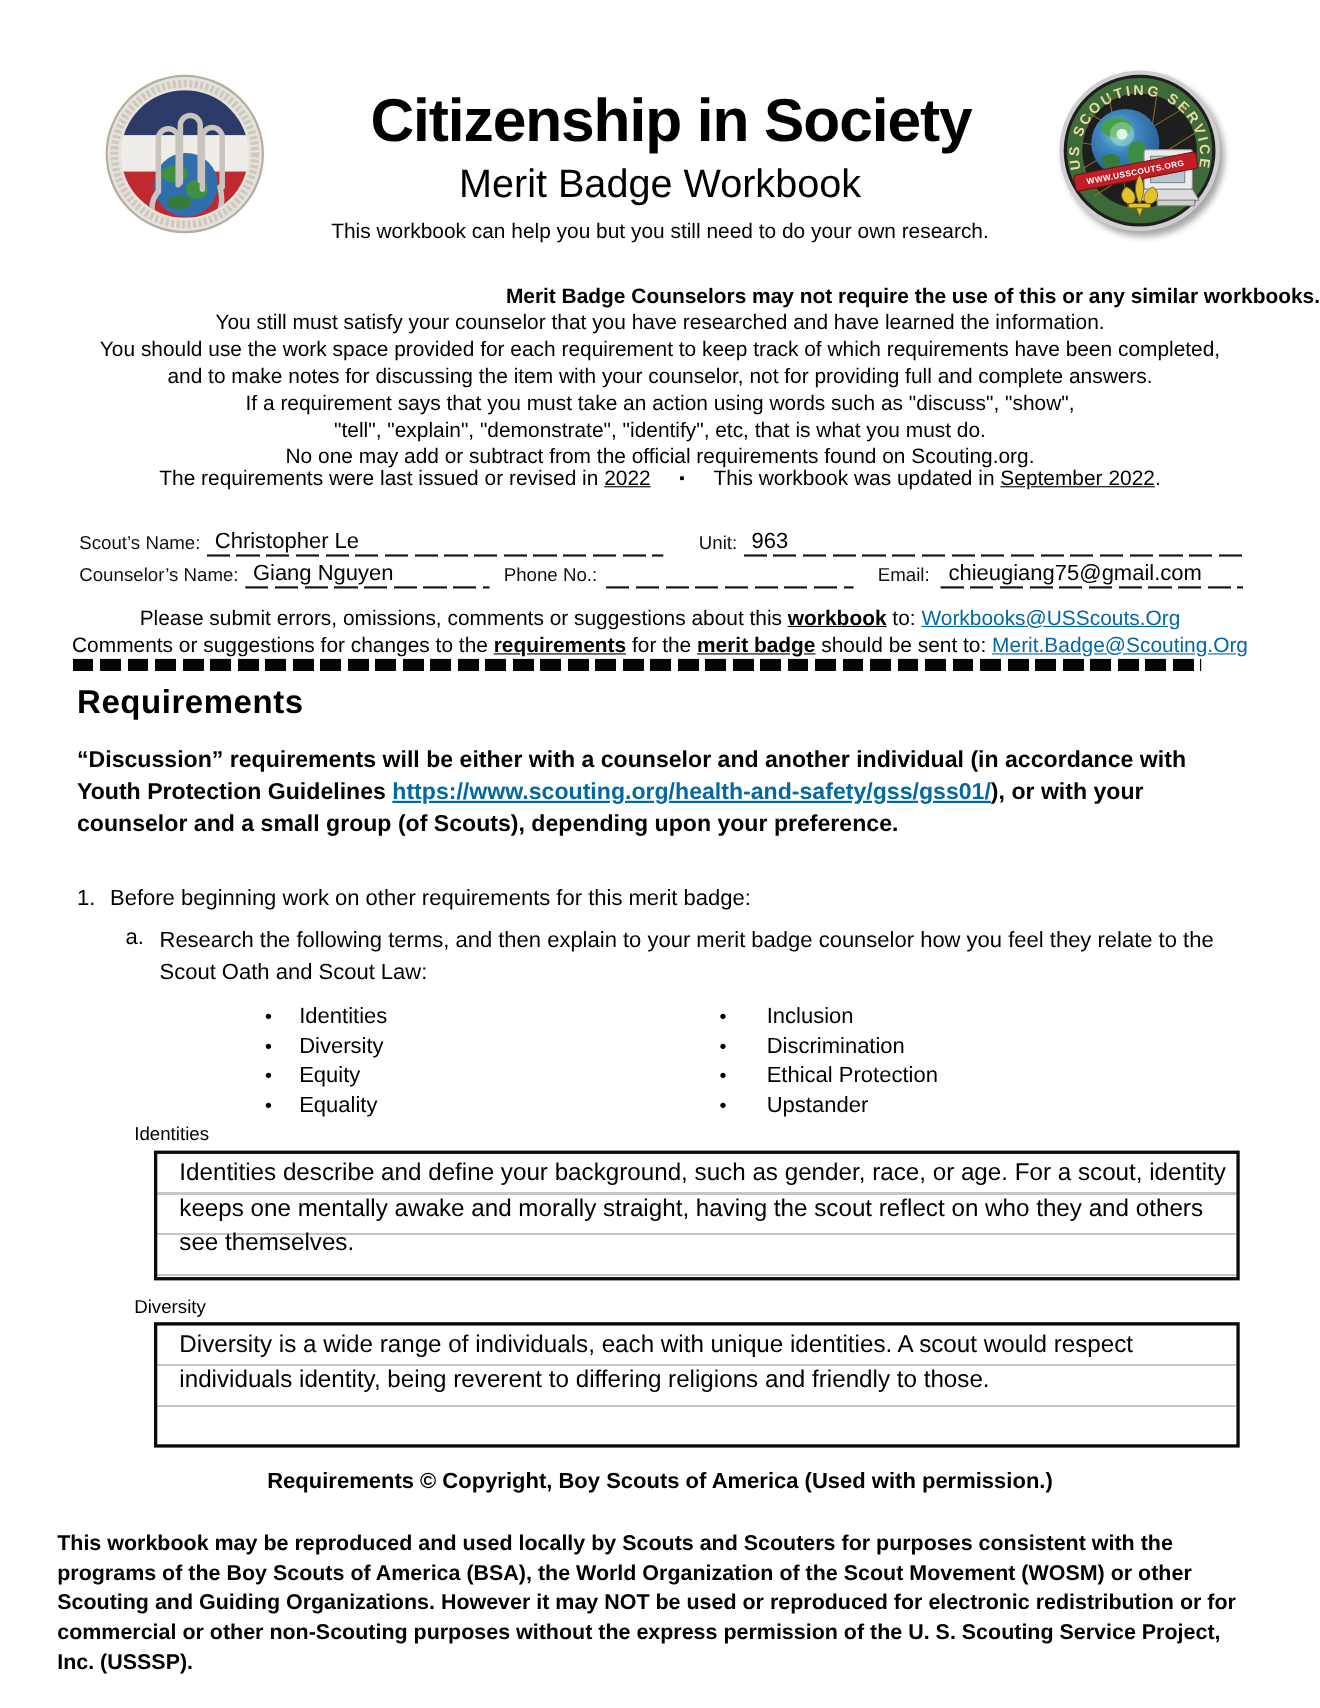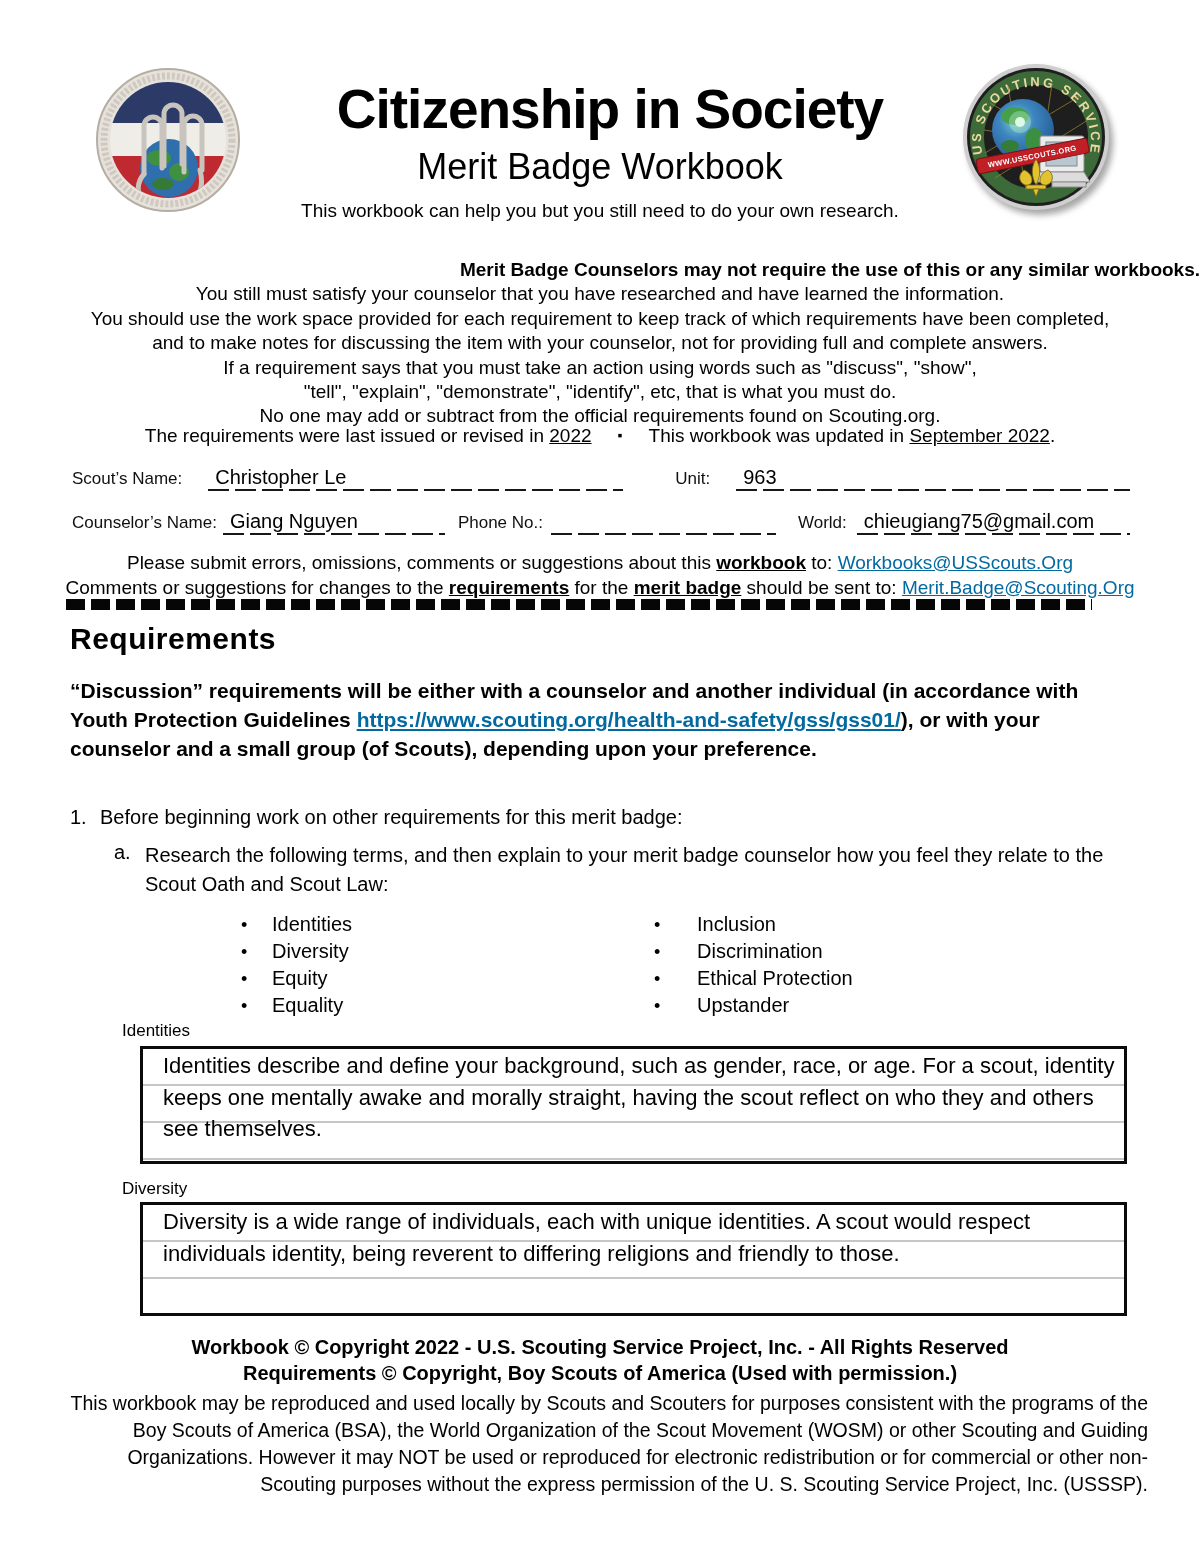--- a/index.html
+++ b/index.html
@@ -27,21 +27,21 @@
   
   .notice { left:0; top:258px; width:100%; text-align:center; font-size:19px; line-height:24.4px; }
   .notice .bold { font-weight:bold;text-align:right; }
 
   .revision { left:0; top:425px; width:100%; text-align:center; font-size:19px; }
   .revision .u { text-decoration:underline; }
   .revision .sep { display:inline-block; margin:0 26px; font-size:14px; vertical-align:2px; }
 
   
   .form-row { display:flex; align-items:flex-end; height:30px; left:72px; right:70px; }
-  .form-row1 { top:461px;gap:20px; } .form-row2 { top:505px; }
+  .form-row1 { top:476px; } .form-row2 { top:505px; }
   .f-label { font-size:17px; color:#111; padding-bottom:2px; white-space:nowrap; }
   .field {
     display:flex; align-items:flex-end;
     min-height:29px; padding:0 4px 2px 7px;
     font-size:20px; white-space:nowrap; overflow:hidden;
     background-image:repeating-linear-gradient(to right,#171717 0 21px, rgba(0,0,0,0) 21px 27px);
     background-size:100% 2.5px; background-repeat:no-repeat; background-position:left bottom;
   }
   .fld-scout-name { width:415px; margin-left:6px; }
   .lbl-unit { margin-left:32px; }
@@ -90,22 +90,22 @@
     padding:1px 8px 0 20px;
     font-size:22px; line-height:31.5px;
     background-image:repeating-linear-gradient(to bottom, rgba(0,0,0,0) 0 35px, #c6c6c6 35px 37px);
   }
   .ans-box1 { top:1046px; height:118px; }
   .ans-box2 { top:1202px; height:114px; }
 
   
   .footer-copy { left:0; top:1334px; width:100%; text-align:center;
                  font-size:20px; font-weight:bold; line-height:26px; }
-  .footer-para { left:52px; top:1390px; width:1096px; text-align:right;
-                 font-size:19.5px; font-weight:normal; line-height:27px; }
+  .footer-para { left:52px; top:1390px; width:1096px; text-align:left;
+                 font-size:19.5px; font-weight:bold; line-height:27px; }
 
   
   .svg-ring-text { font-family:"Liberation Sans", sans-serif; font-size:13px; font-weight:bold;
                    letter-spacing:2.5px; fill:#ead9a0; }
   .svg-banner-text { font-family:"Liberation Sans", sans-serif; font-size:7.5px; font-weight:bold;
                      letter-spacing:0.4px; fill:#ffffff; }
 </style>
 </head>
 <body>
 
@@ -218,21 +218,21 @@
 
   <div class="abs form-row form-row2">
     <span class="f-label">Counselor’s Name:</span>
     <span class="field fld-counselor">
         <span>Giang Nguyen</span>
       </span>
     <span class="f-label lbl-phone">Phone No.:</span>
     <span class="field fld-phone">
         <span></span>
       </span>
-    <span class="f-label lbl-email">World:</span>
+    <span class="f-label lbl-email">Email:</span>
     <span class="field fld-email">
         <span>chieugiang75@gmail.com</span>
       </span>
   </div>
 
   <div class="abs submit">
     <div><span>Please submit errors, omissions, comments or suggestions about this </span><span class="bu">workbook</span><span> to: </span><a class="link">Workbooks@USScouts.Org</a></div>
     <div><span>Comments or suggestions for changes to the </span><span class="bu">requirements</span><span> for the </span><span class="bu">merit badge</span><span> should be sent to: </span><a class="link">Merit.Badge@Scouting.Org</a></div>
   </div>
 
@@ -268,18 +268,17 @@
   <div class="abs ans-box ans-box1">
     <span>Identities describe and define your background, such as gender, race, or age. For a scout, identity keeps one mentally awake and morally straight, having the scout reflect on who they and others see themselves.</span>
   </div>
 
   <div class="abs ans-label ans-label2">Diversity</div>
   <div class="abs ans-box ans-box2">
     <span>Diversity is a wide range of individuals, each with unique identities. A scout would respect individuals identity, being reverent to differing religions and friendly to those.</span>
   </div>
 
   <div class="abs footer-copy">
-    <div>Workbook © Copyright 2022 - U.S. Scouting Service Project, Inc. - All Rights Reserved</div>
     <div>Requirements © Copyright, Boy Scouts of America (Used with permission.)</div>
   </div>
   <div class="abs footer-para">This workbook may be reproduced and used locally by Scouts and Scouters for purposes consistent with the programs of the Boy Scouts of America (BSA), the World Organization of the Scout Movement (WOSM) or other Scouting and Guiding Organizations. However it may NOT be used or reproduced for electronic redistribution or for commercial or other non-Scouting purposes without the express permission of the U. S. Scouting Service Project, Inc. (USSSP).</div>
 
 </div>
 
 </body></html>

